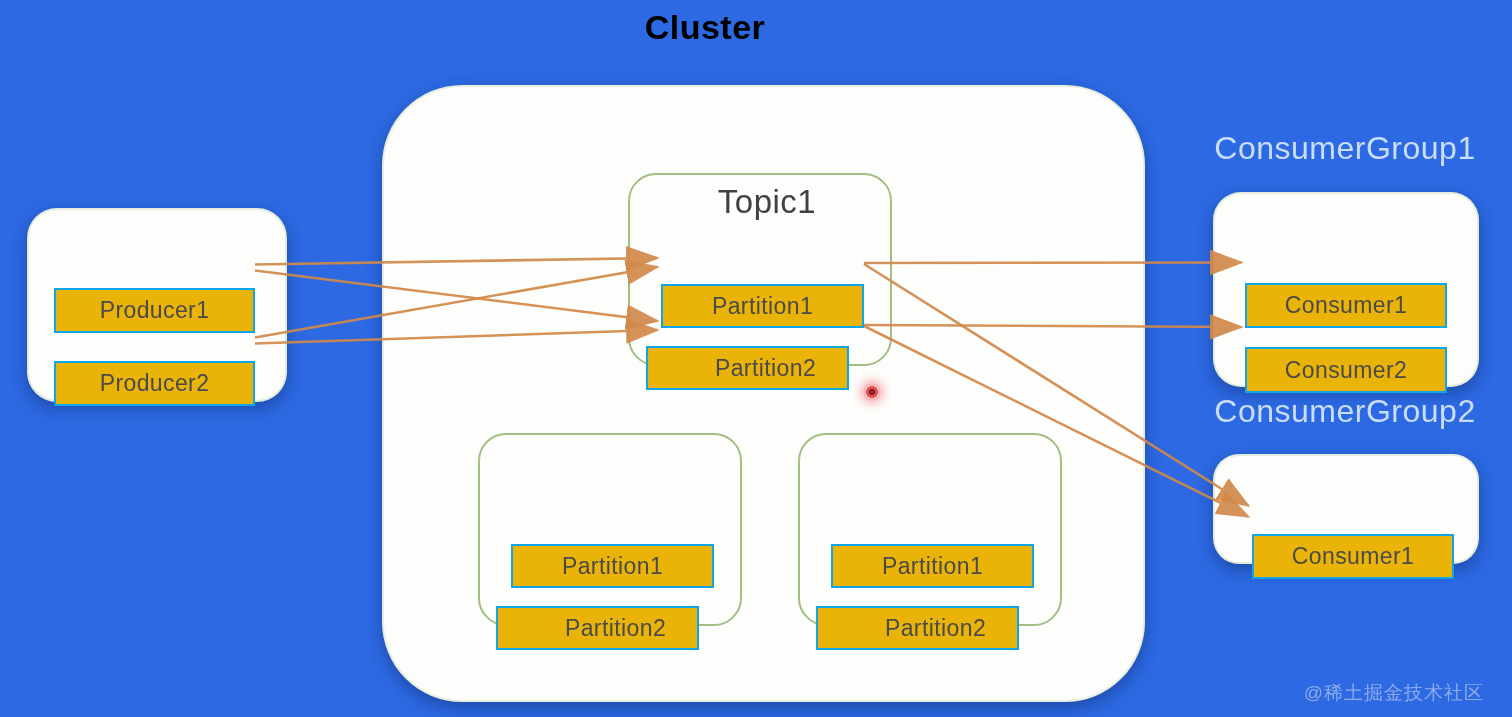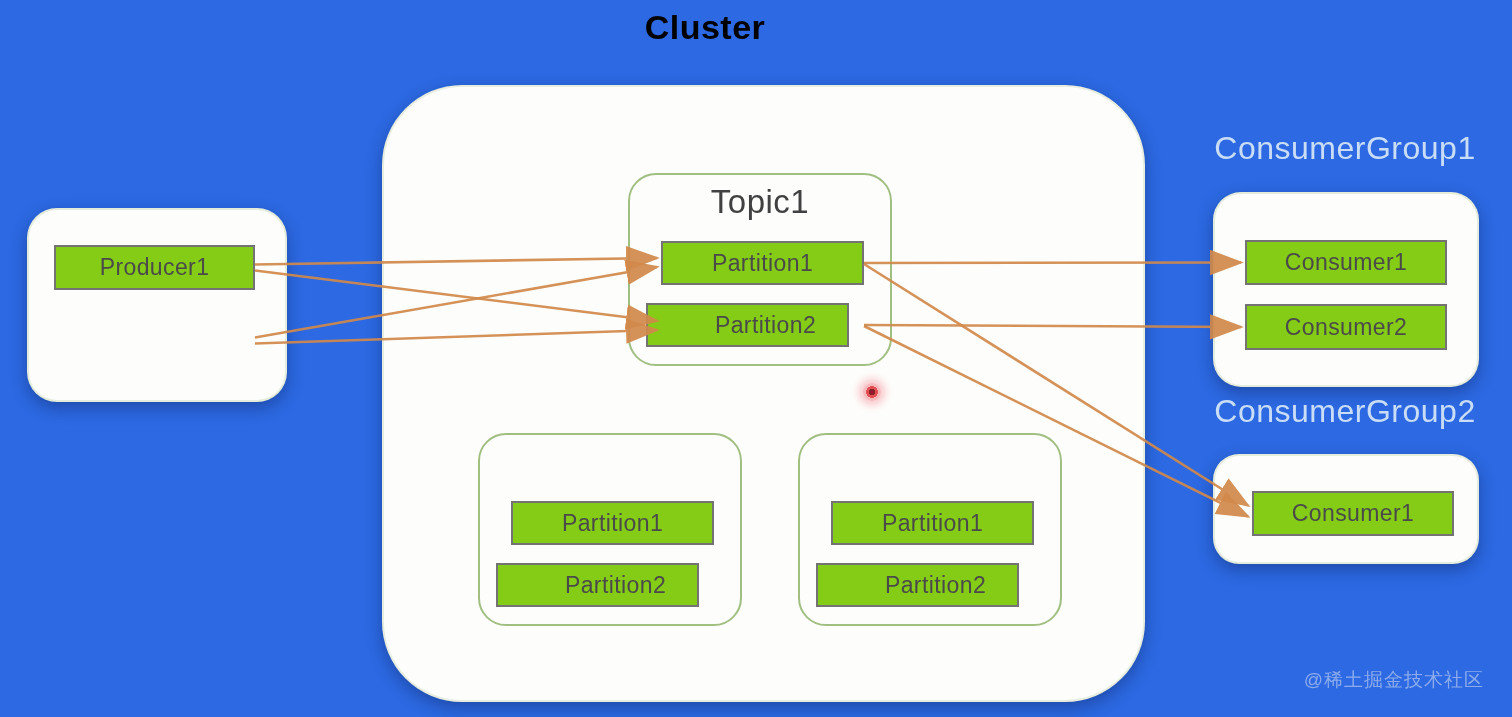--- a/index.html
+++ b/index.html
@@ -21,49 +21,49 @@
   
   .topic{
     position:absolute;width:264px;height:193px;background:#fdfefc;
     border:2px solid #a2bf82;border-radius:28px;box-sizing:border-box;
   }
   .topic1{left:628px;top:173px;}
   .topic2{left:478px;top:433px;}
   .topic3{left:798px;top:433px;}
   .topic-title{
     position:absolute;left:0;top:8px;width:100%;text-align:center;
-    font-size:33px;color:#414141;letter-spacing:.5px;
+    font-size:33px;color:#414141;letter-spacing:.5px;padding-left:7px;
   }
   .part1{left:31px;top:66px;text-align:right;}
   .part2{left:16px;top:128px;padding-left:36px;}
   
   .sbox{
-    position:absolute;width:203px;height:44px;background:#84cc16;
-    border:2px solid #737373;box-sizing:border-box;
+    position:absolute;width:203px;height:44px;background:#eab308;
+    border:2px solid #0ea5e9;box-sizing:border-box;
     display:flex;align-items:center;justify-content:center;
-    font-size:23px;color:#4a4a4a;letter-spacing:.4px;
+    font-size:23px;color:#4a4a4a;letter-spacing:.4px;margin-top:43px;
   }
   .prod1{left:25px;top:35px;width:201px;height:45px;}
   .prod2{left:25px;top:108px;width:201px;height:45px;}
   .g1c1{left:30px;top:46px;width:202px;height:45px;}
   .g1c2{left:30px;top:110px;width:202px;height:46px;}
   .g2c1{left:37px;top:35px;width:202px;height:45px;}
   
   .cluster-title{
     left:560px;top:8px;width:290px;text-align:center;
     font-size:34px;font-weight:bold;color:#000000;letter-spacing:.5px;
   }
   .group-label{
     width:330px;text-align:center;font-size:32px;color:#c9ddf7;letter-spacing:.5px;
   }
   .g1-label{left:1180px;top:130px;}
   .g2-label{left:1180px;top:393px;}
   
   .watermark{
-    right:28px;bottom:24px;font-size:19px;color:rgba(198,212,240,.62);letter-spacing:1px;
+    right:28px;bottom:11px;font-size:19px;color:rgba(198,212,240,.62);letter-spacing:1px;
   }
   
   .laser{
     left:863px;top:383px;width:18px;height:18px;border-radius:50%;
     background:radial-gradient(circle,#8e1f28 0 3px,#e05252 3px 6px,rgba(240,130,140,.55) 6px 9px,rgba(240,130,140,0) 10px);
     box-shadow:0 0 9px 4px rgba(243,120,130,.45);
   }
   
   #edges{position:absolute;left:0;top:0;width:1512px;height:717px;pointer-events:none;}
   #edges line{opacity:.92;}
@@ -73,20 +73,23 @@
 
 <div id="stage">
 
   <div class="abs cluster-title">Cluster</div>
 
   <div class="panel cluster-box"></div>
 
   <div class="panel producers-box">
     <div class="sbox prod1">
       <span>Producer1</span>
+    </div>
+    <div class="sbox prod2">
+      <span>Producer2</span>
     </div>
   </div>
 
   <div class="topic topic1">
     <div class="topic-title">Topic1</div>
     <div class="sbox part1">
       <span>Partition1</span>
     </div>
     <div class="sbox part2">
       <span>Partition2</span>

